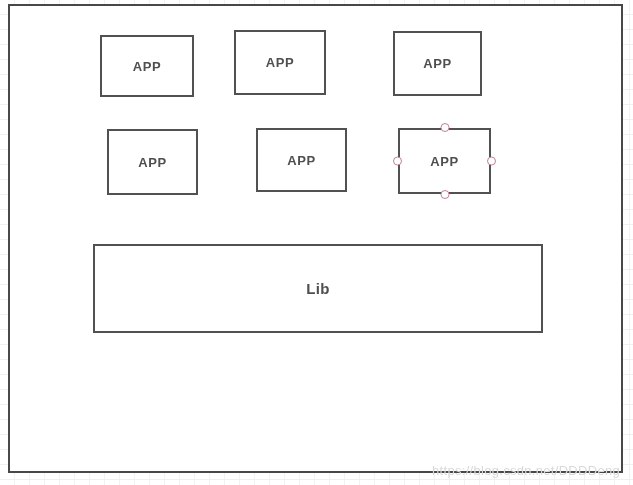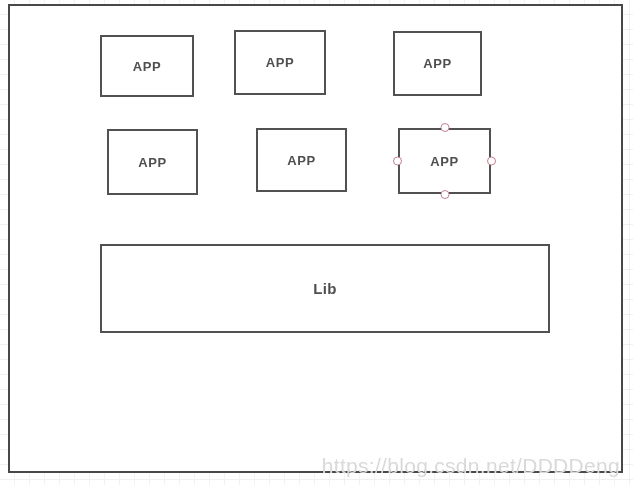--- a/index.html
+++ b/index.html
@@ -36,42 +36,42 @@
   .app-shape { font-size: 13px; letter-spacing: 0.6px; }
   .layer-shape { font-size: 15px; letter-spacing: 0.3px; }
 
   
   .app1 { left: 90px;  top: 29px;  width: 94px; height: 62px; }
   .app2 { left: 224px; top: 24px;  width: 92px; height: 65px; }
   .app3 { left: 383px; top: 25px;  width: 89px; height: 65px; }
   .app4 { left: 97px;  top: 123px; width: 91px; height: 66px; }
   .app5 { left: 246px; top: 122px; width: 91px; height: 64px; }
   .app6 { left: 388px; top: 122px; width: 93px; height: 66px; }
-  .lib-box    { left: 90px; top: 238px; width: 450px; height: 89px; text-align: center; }
+  .lib-box    { left: 83px; top: 238px; width: 450px; height: 89px; text-align: center; }
   .kernel-box { left: 85px; top: 348px; width: 450px; height: 89px; }
 
   .handle {
     position: absolute;
     width: 7px; height: 7px;
     border-radius: 50%;
     background: #ffffff;
     border: 1.5px solid #c2838f;
     box-sizing: content-box;
     z-index: 3;
   }
   .handle-top    { left: 50%; top: -7px;    transform: translateX(-50%); }
   .handle-bottom { left: 50%; bottom: -7px; transform: translateX(-50%); }
   .handle-left   { left: -7px; top: 50%;    transform: translateY(-50%); }
   .handle-right  { right: -7px; top: 50%;   transform: translateY(-50%); }
 
   .watermark {
     position: absolute;
     right: 13px;
     bottom: 7px;
-    font-size: 21px;
+    font-size: 13px;
     font-weight: normal;
     color: #d9d9d9;
     letter-spacing: 0.3px;
     z-index: 5;
     white-space: nowrap;
   }
 </style>
 </head>
 <body>
 

